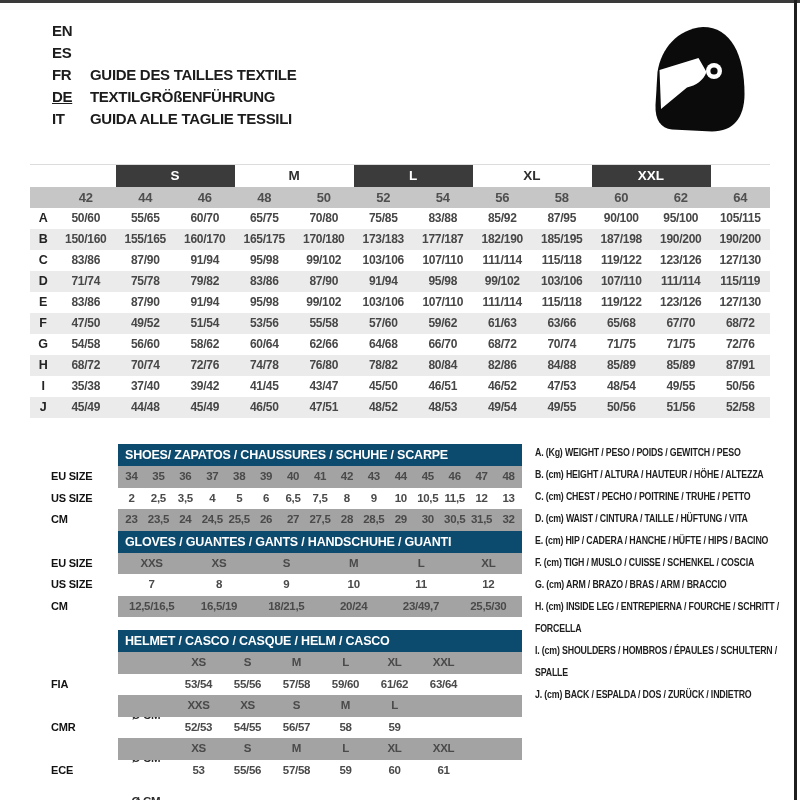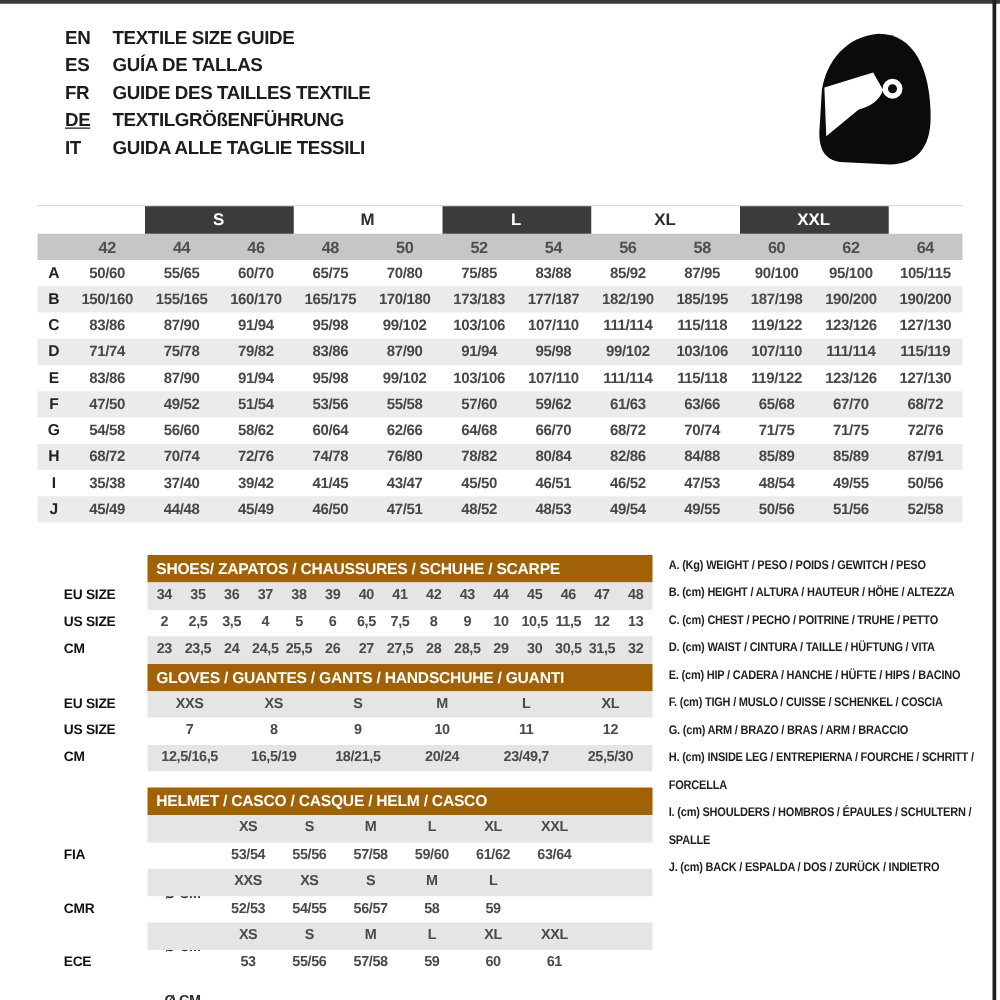--- a/index.html
+++ b/index.html
@@ -23,27 +23,27 @@
   .size-group.dark{background:#3b3b3b;color:#ffffff;}
   .size-band{height:21px;background:#c6c6c6;}
   .size-band .mtc{font-size:13px;color:#4f4f4f;}
   .mt-row{height:21px;}
   .mt-row.shaded{background:#ebebeb;}
   .mtc{text-align:center;font-size:12px;letter-spacing:-0.3px;color:#474747;line-height:21px;}
   .mtc.letter{font-size:12.5px;color:#232323;}
 
   
   .bottom-left{position:absolute;left:30px;top:444px;width:492px;}
-  .sub-title{margin-left:88px;height:22px;line-height:22px;background:#a16207;color:#fff;
+  .sub-title{margin-left:88px;height:22px;line-height:22px;background:#0c4a6e;color:#fff;
              font-size:12.5px;letter-spacing:-0.2px;padding-left:7px;}
   .sub-row{display:flex;height:21.5px;}
   .sub-label{width:88px;padding-left:21px;box-sizing:border-box;font-size:11px;color:#121212;
              line-height:21.5px;letter-spacing:-0.2px;}
   .sub-body{flex:1;line-height:21.5px;}
-  .sub-body.shaded{background:#e5e5e5;}
+  .sub-body.shaded{background:#a3a3a3;}
   .grid-shoes{display:grid;grid-template-columns:repeat(15,1fr);}
   .grid-gloves{display:grid;grid-template-columns:repeat(6,1fr);}
   .grid-helmet{display:grid;grid-template-columns:56px repeat(6,49px);}
   .sub-cell{text-align:center;font-size:11.5px;letter-spacing:-0.3px;color:#4a4a4a;}
   .sub-cell.unit{color:#2b2b2b;margin-top:31px;}
   .gloves-gap{margin-top:0;}
   .helmet-gap{margin-top:13px;}
 
   
   .legend{position:absolute;left:535px;top:442px;width:290px;transform:scaleX(0.88);
@@ -53,25 +53,23 @@
 </head>
 <body>
 
 <div class="page">
   <div class="frame-top"></div>
   <div class="frame-right"></div>
 
   <div class="langs">
       <div class="lang-row">
         <div class="lang-code" style="display: inline-block;">EN</div>
-        <div class="lang-text">TEXTILE SIZE GUIDE</div>
       </div>
       <div class="lang-row">
         <div class="lang-code" style="display: inline-block;">ES</div>
-        <div class="lang-text">GUÍA DE TALLAS</div>
       </div>
       <div class="lang-row">
         <div class="lang-code" style="display: inline-block;">FR</div>
         <div class="lang-text">GUIDE DES TAILLES TEXTILE</div>
       </div>
       <div class="lang-row">
         <div class="lang-code" style="display: inline-block; text-decoration: underline;">DE</div>
         <div class="lang-text">TEXTILGRÖßENFÜHRUNG</div>
       </div>
       <div class="lang-row">

